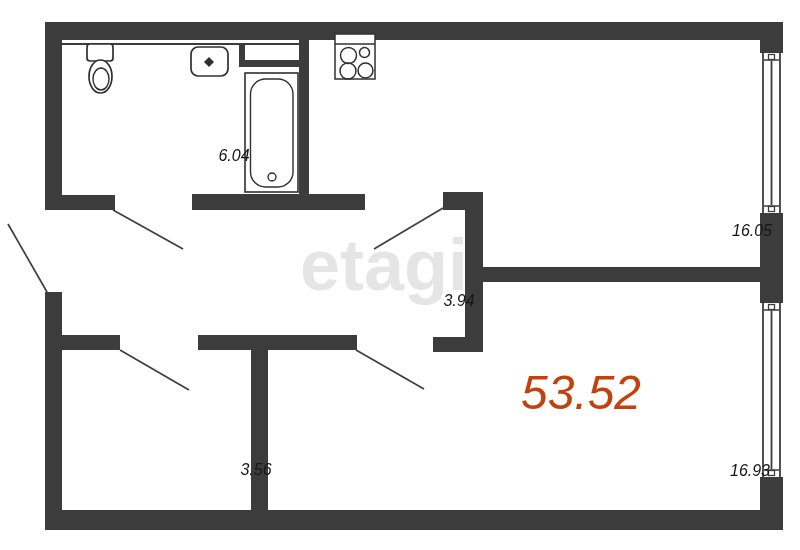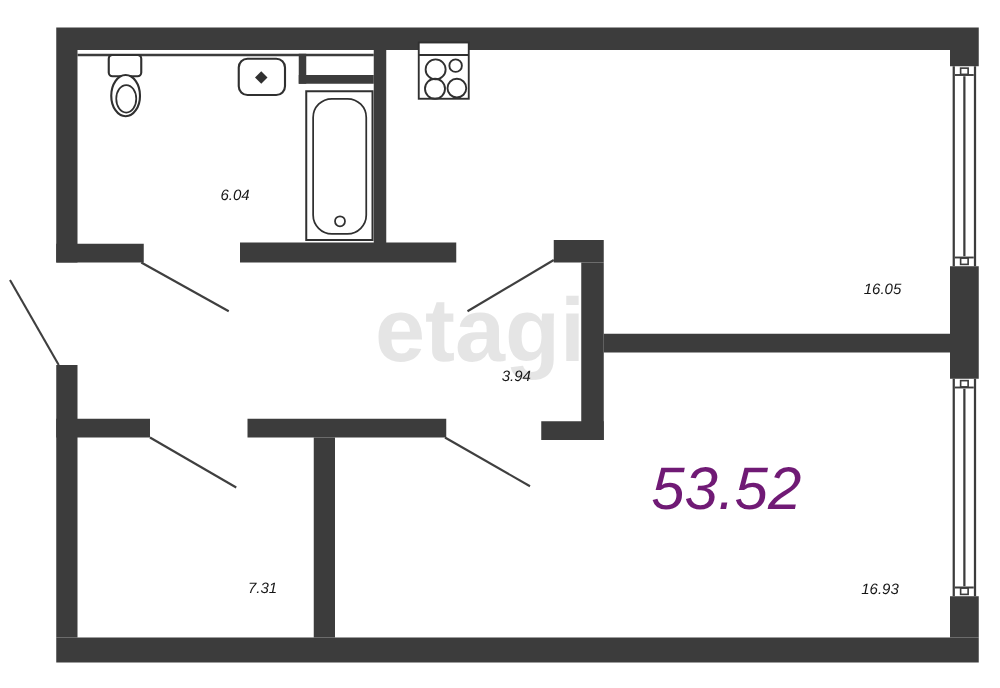--- a/index.html
+++ b/index.html
@@ -10,25 +10,25 @@
   .wall{position:absolute;background:#3c3c3c;z-index:1;}
   .thinline{position:absolute;background:#3c3c3c;z-index:1;}
   .fixlayer{position:absolute;left:0;top:0;z-index:2;}
   .watermark{
     position:absolute;z-index:3;left:300px;top:229px;
     font-size:72px;font-weight:bold;line-height:1;letter-spacing:0px;
     color:rgba(150,150,150,0.25);user-select:none;
   }
   .arealabel{
     position:absolute;z-index:4;transform:translate(-50%,-50%);
-    font-style:italic;font-size:12px;color:#161616;white-space:nowrap;
+    font-style:italic;font-size:16px;color:#161616;white-space:nowrap;margin-left:46px;
   }
   .totallabel{
     position:absolute;z-index:4;transform:translate(-50%,-50%);
-    font-style:italic;font-size:48px;font-weight:500;color:#701a75;white-space:nowrap;
+    font-style:italic;font-size:48px;font-weight:500;color:#c2410c;white-space:nowrap;
   }
 </style>
 </head>
 <body>
 
 <div class="plan">
 
   <div class="wall" style="left:45px;top:22px;width:738px;height:18px;"></div>
   <div class="wall" style="left:45px;top:40px;width:17px;height:170px;"></div>
   <div class="wall" style="left:45px;top:292px;width:17px;height:218px;"></div>
@@ -107,17 +107,17 @@
       <line x1="120" y1="350" x2="189" y2="390"></line>
       <line x1="356" y1="350" x2="424" y2="389"></line>
     </g>
   </svg>
 
   <div class="watermark">etagi</div>
 
   <div class="arealabel" style="left:188px;top:156px;">6.04</div>
   <div class="arealabel" style="left:706px;top:231px;">16.05</div>
   <div class="arealabel" style="left:413px;top:301px;">3.94</div>
-  <div class="arealabel" style="left:210px;top:470px;">7.31</div>
+  <div class="arealabel" style="left:210px;top:470px;">3.56</div>
   <div class="arealabel" style="left:704px;top:471px;text-align:right;">16.93</div>
   <div class="totallabel" style="left:581px;top:392px;">53.52</div>
 
 </div>
 
 </body></html>

